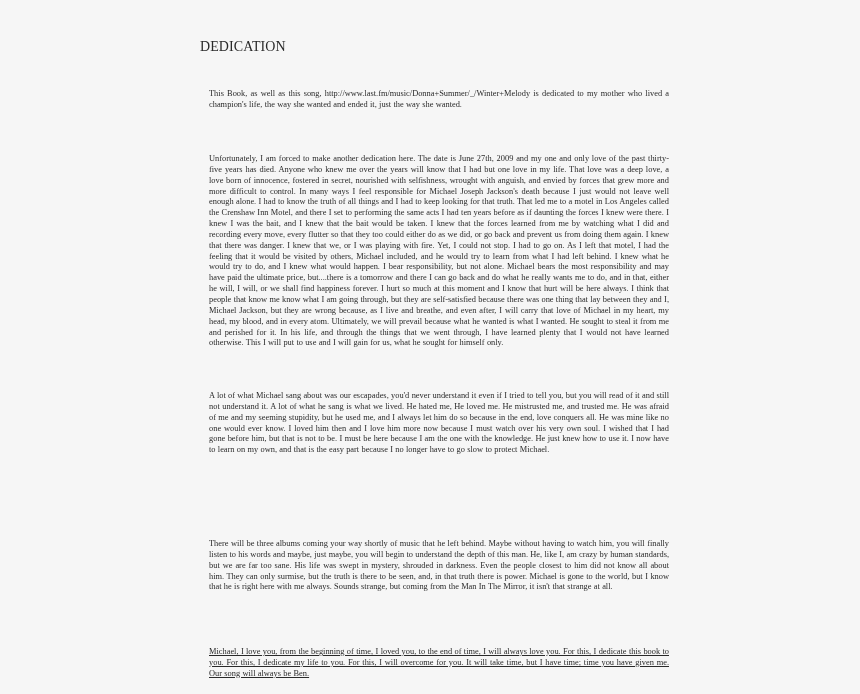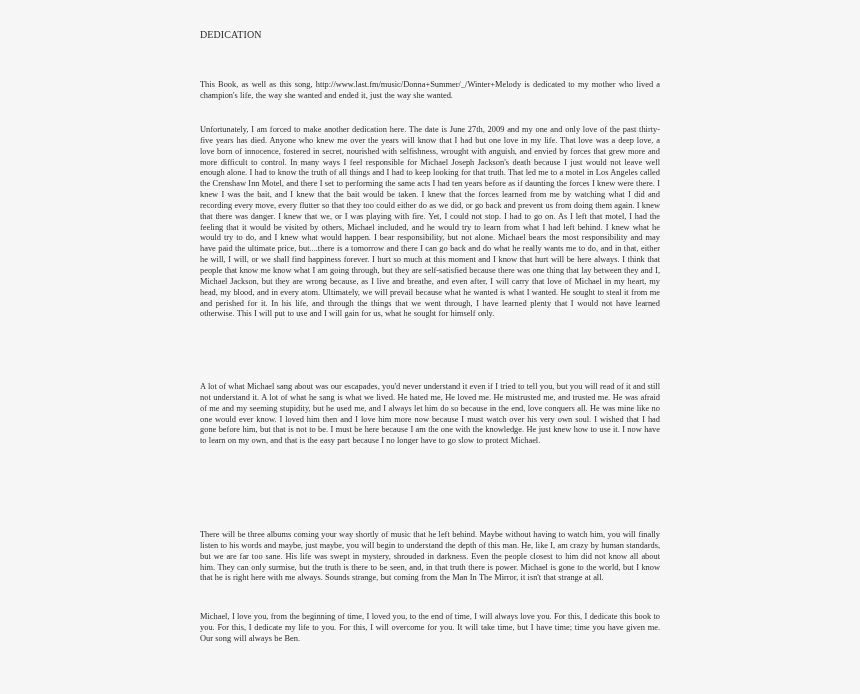--- a/index.html
+++ b/index.html
@@ -17,42 +17,42 @@
     }
     .page {
       position: absolute;
       left: 200px;
       top: 0;
       width: 460px;
     }
     .title {
       position: absolute;
       left: 0;
-      top: 29px;
-      font-size: 10px;
+      top: 39px;
+      font-size: 14px;
       letter-spacing: 0.1px;
       margin: 0;
       font-weight: normal;
     }
     .para {
       position: absolute;
       left: 0;
       width: 460px;
-      margin: 0;
+      margin: 9px;
       font-size: 8.4px;
       line-height: 10.85px;
       text-align: justify;
       text-align-last: left;
       word-spacing: 0.2px;
     }
     .p1 { top: 80px; }
-    .p2 { top: 125px; }
+    .p2 { top: 145px; }
     .p3 { top: 382px; }
     .p4 { top: 530px; }
-    .p5 { top: 612px; }
+    .p5 { top: 638px; text-decoration: underline; }
     .para .italic { }
   </style>
 </head>
 <body>
 
 <div class="page">
   <h1 class="title">DEDICATION</h1>
 
   <p class="para p1">This Book, as well as this song, http://www.last.fm/music/Donna+Summer/_/Winter+Melody is dedicated to my mother who lived a champion's life, the way she wanted and ended it, just the way she wanted.</p>
 

